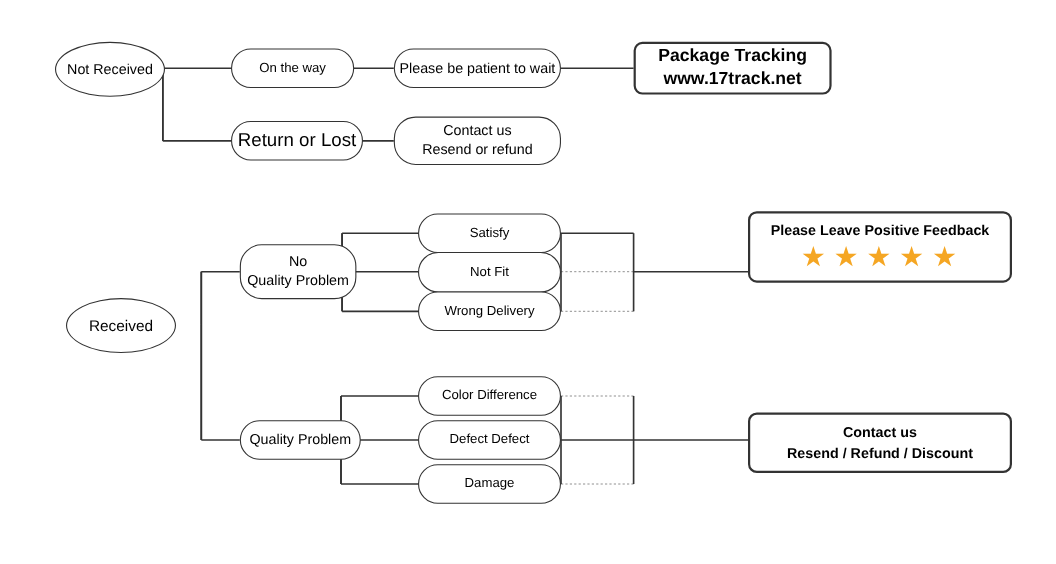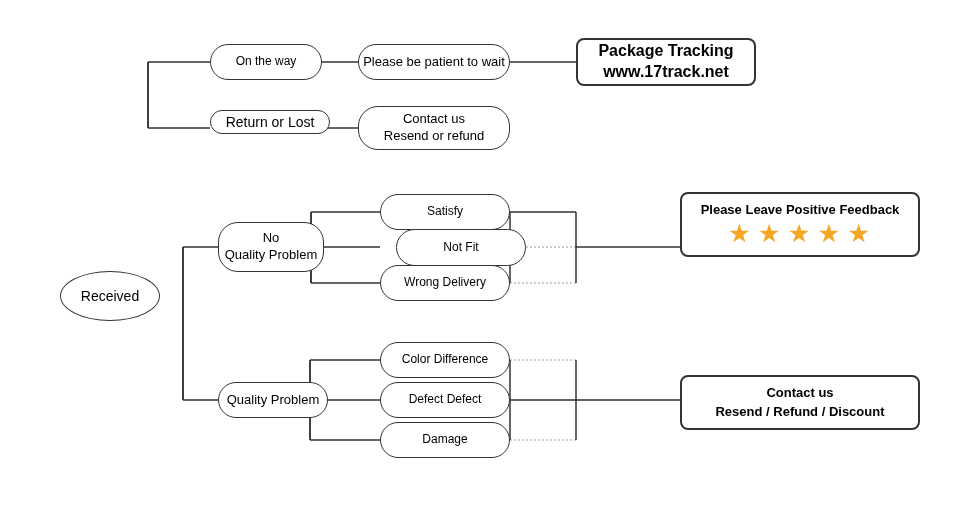--- a/index.html
+++ b/index.html
@@ -124,40 +124,42 @@
 
     <line x1="510" y1="283" x2="576" y2="283" stroke="#333" stroke-width="0.5" stroke-dasharray="2,2"></line>
 
     <line x1="576" y1="212" x2="576" y2="283" stroke="#333" stroke-width="1.5"></line>
     <line x1="576" y1="247" x2="680" y2="247" stroke="#333" stroke-width="1.5"></line>
 
     <line x1="576" y1="360" x2="576" y2="440" stroke="#333" stroke-width="1.5"></line>
     <line x1="576" y1="400" x2="680" y2="400" stroke="#333" stroke-width="1.5"></line>
   </svg>
 
+  <div class="node oval" style="left:50px; top:38px; width:100px; height:50px; font-size:13px;">Not
+Received</div>
 
   <div class="node rounded-rect" style="left:210px; top:44px; width:112px; height:36px;">On the way</div>
 
-  <div class="node rounded-rect" style="left:210px; top:110px; width:120px; height:24px; font-size:14px;">Return or Lost</div>
+  <div class="node rounded-rect" style="left:210px; top:110px; width:120px; height:36px; font-size:17px;">Return or Lost</div>
 
   <div class="node rounded-rect" style="left:358px; top:44px; width:152px; height:36px; font-size:13px;">Please be patient to wait</div>
 
   <div class="node rounded-rect-bold" style="left:576px; top:38px; width:180px; height:48px; font-size:16px; line-height:1.3;">Package Tracking<br>www.17track.net</div>
 
   <div class="node rounded-rect" style="left:358px; top:106px; width:152px; height:44px; font-size:13px; line-height:1.3;">Contact us<br>Resend or refund</div>
 
   <div class="node oval" style="left:60px; top:271px; width:100px; height:50px; font-size:14px;">Received</div>
 
   <div class="node rounded-rect" style="left:218px; top:222px; width:106px; height:50px; font-size:13px; line-height:1.3;">No<br>Quality Problem</div>
 
   <div class="node rounded-rect" style="left:218px; top:382px; width:110px; height:36px; font-size:13px;">Quality Problem</div>
 
   <div class="node rounded-rect" style="left:380px; top:194px; width:130px; height:36px;">Satisfy</div>
 
-  <div class="node rounded-rect" style="left:396px; top:229px; width:130px; height:37px;">Not Fit</div>
+  <div class="node rounded-rect" style="left:380px; top:229px; width:130px; height:37px;">Not Fit</div>
 
   <div class="node rounded-rect" style="left:380px; top:265px; width:130px; height:36px;">Wrong Delivery</div>
 
   <div class="node rounded-rect" style="left:380px; top:342px; width:130px; height:36px;">Color Difference</div>
 
   <div class="node rounded-rect" style="left:380px; top:382px; width:130px; height:36px;">Defect Defect</div>
 
   <div class="node rounded-rect" style="left:380px; top:422px; width:130px; height:36px;">Damage</div>
 
   <div class="feedback-box" style="position:absolute; left:680px; top:192px; width:240px; padding:8px 12px; font-size:13px; font-weight:bold;">

